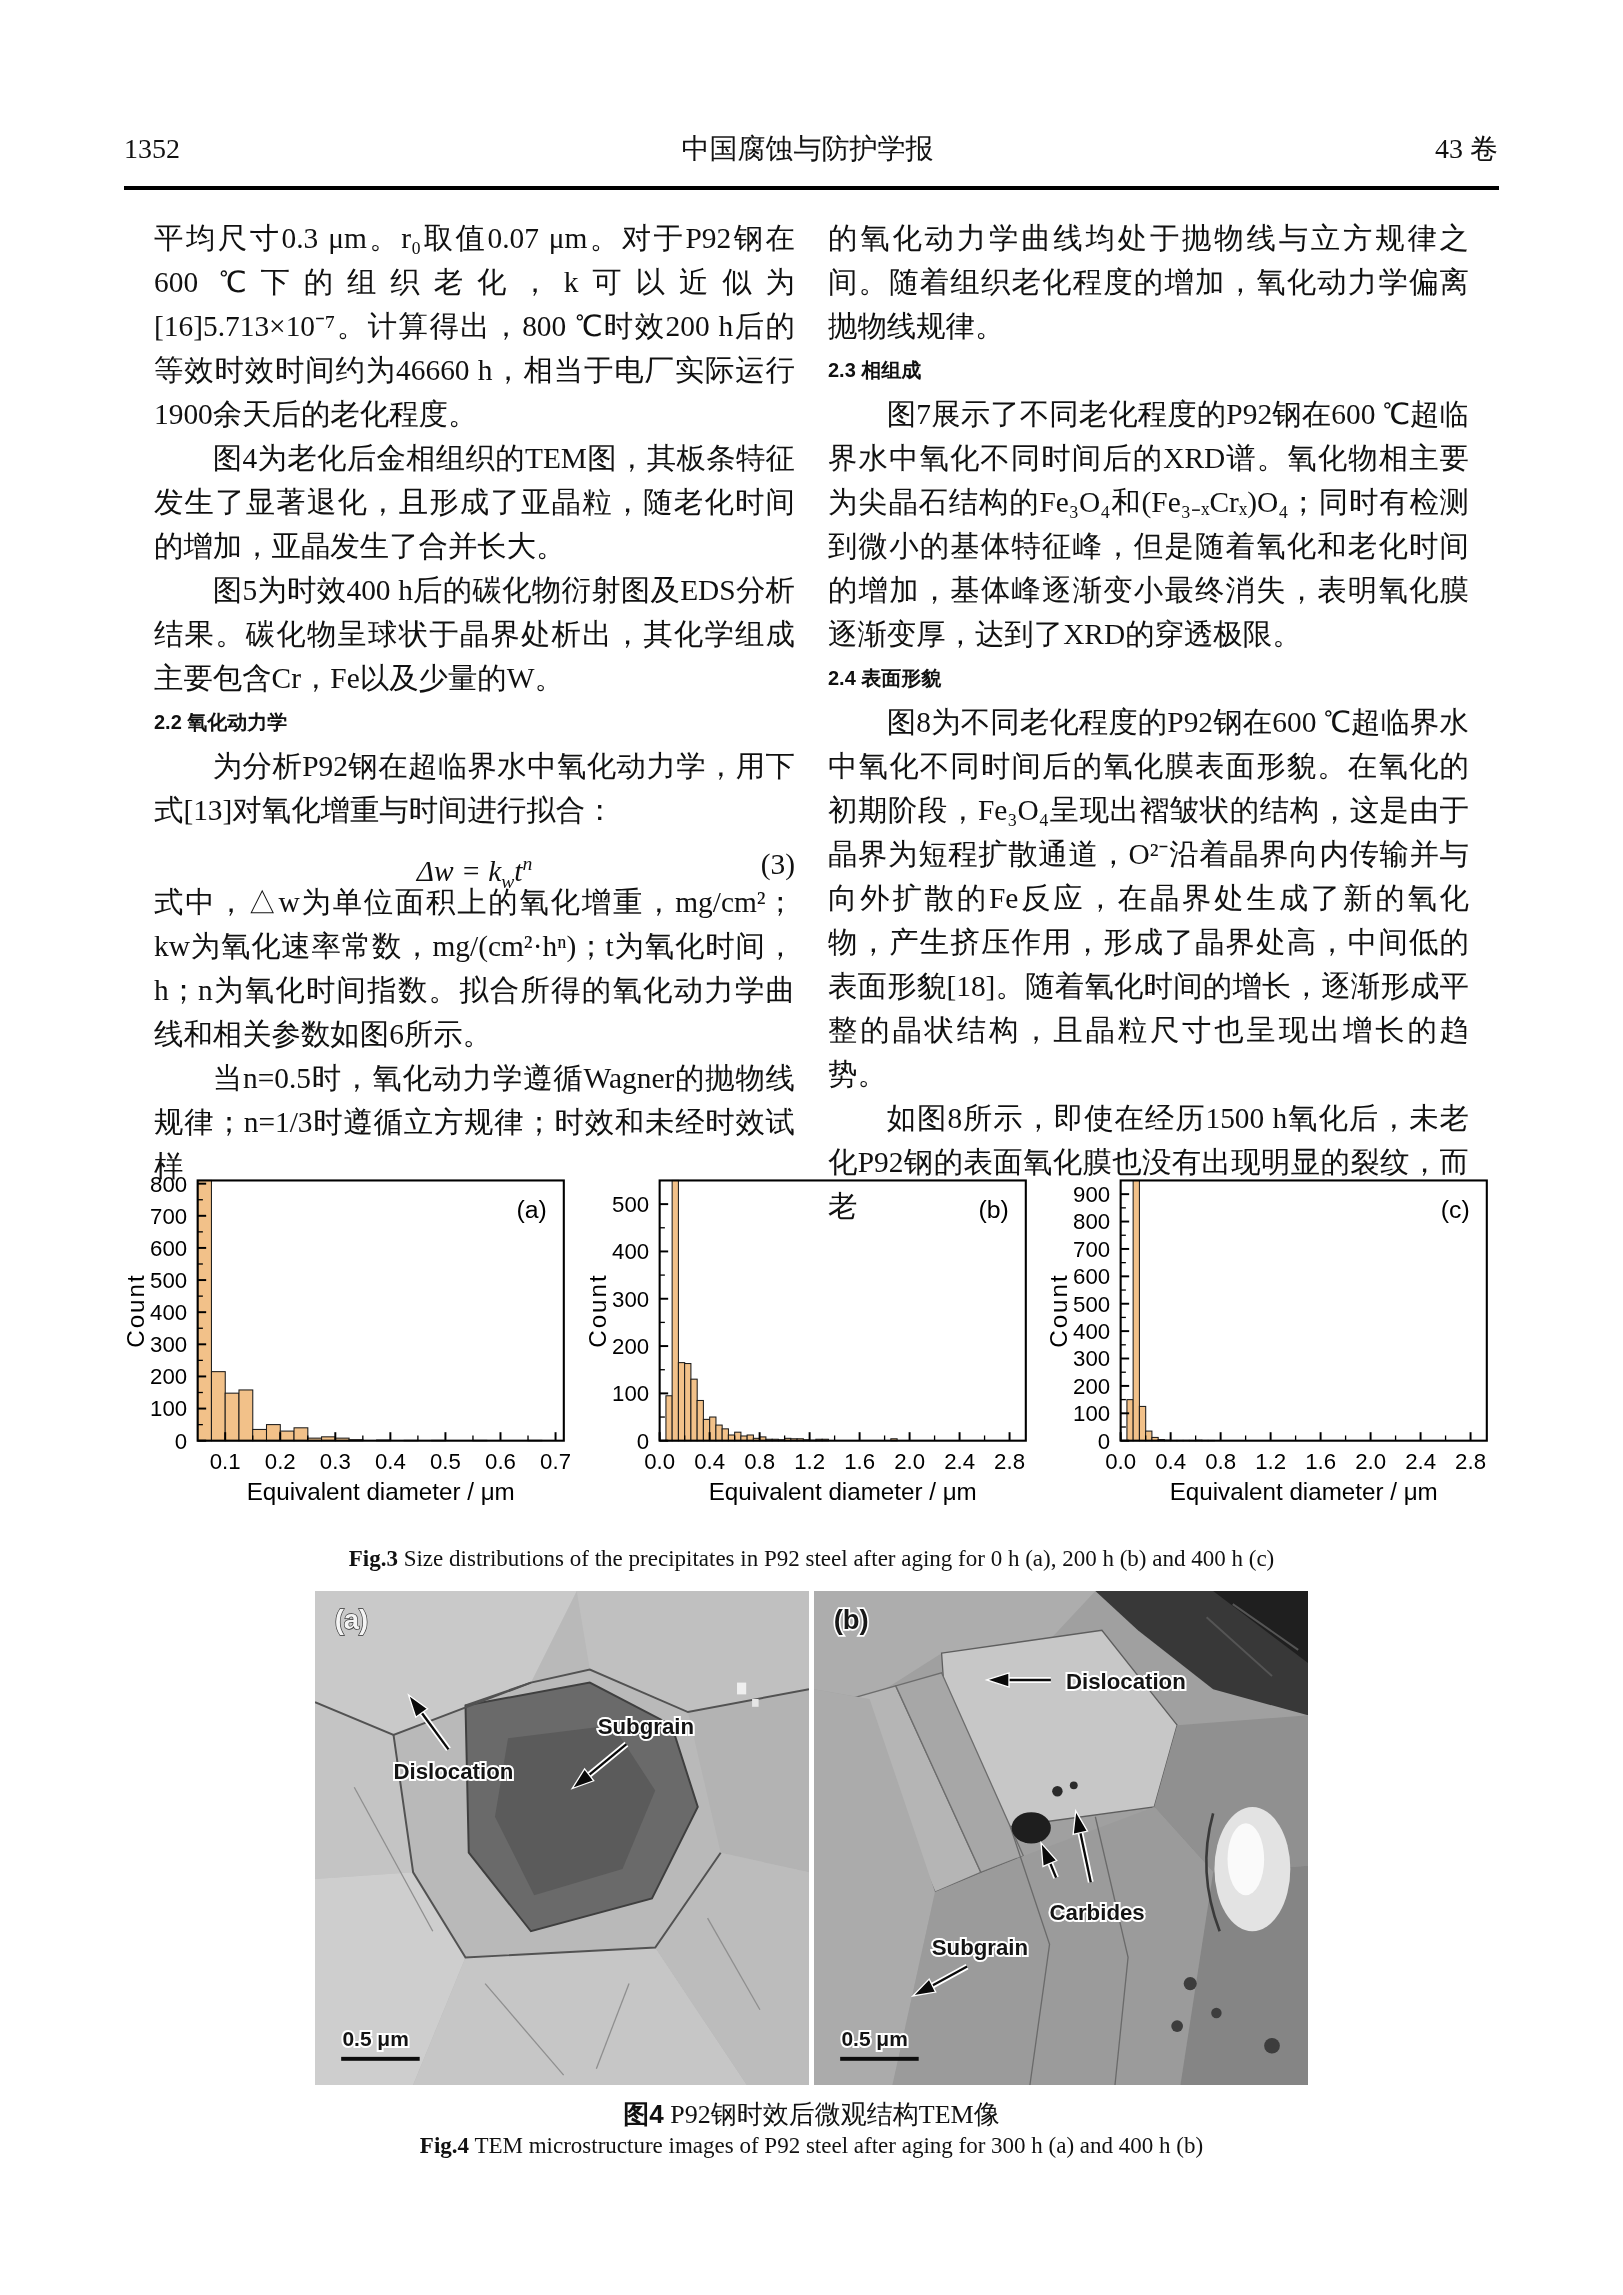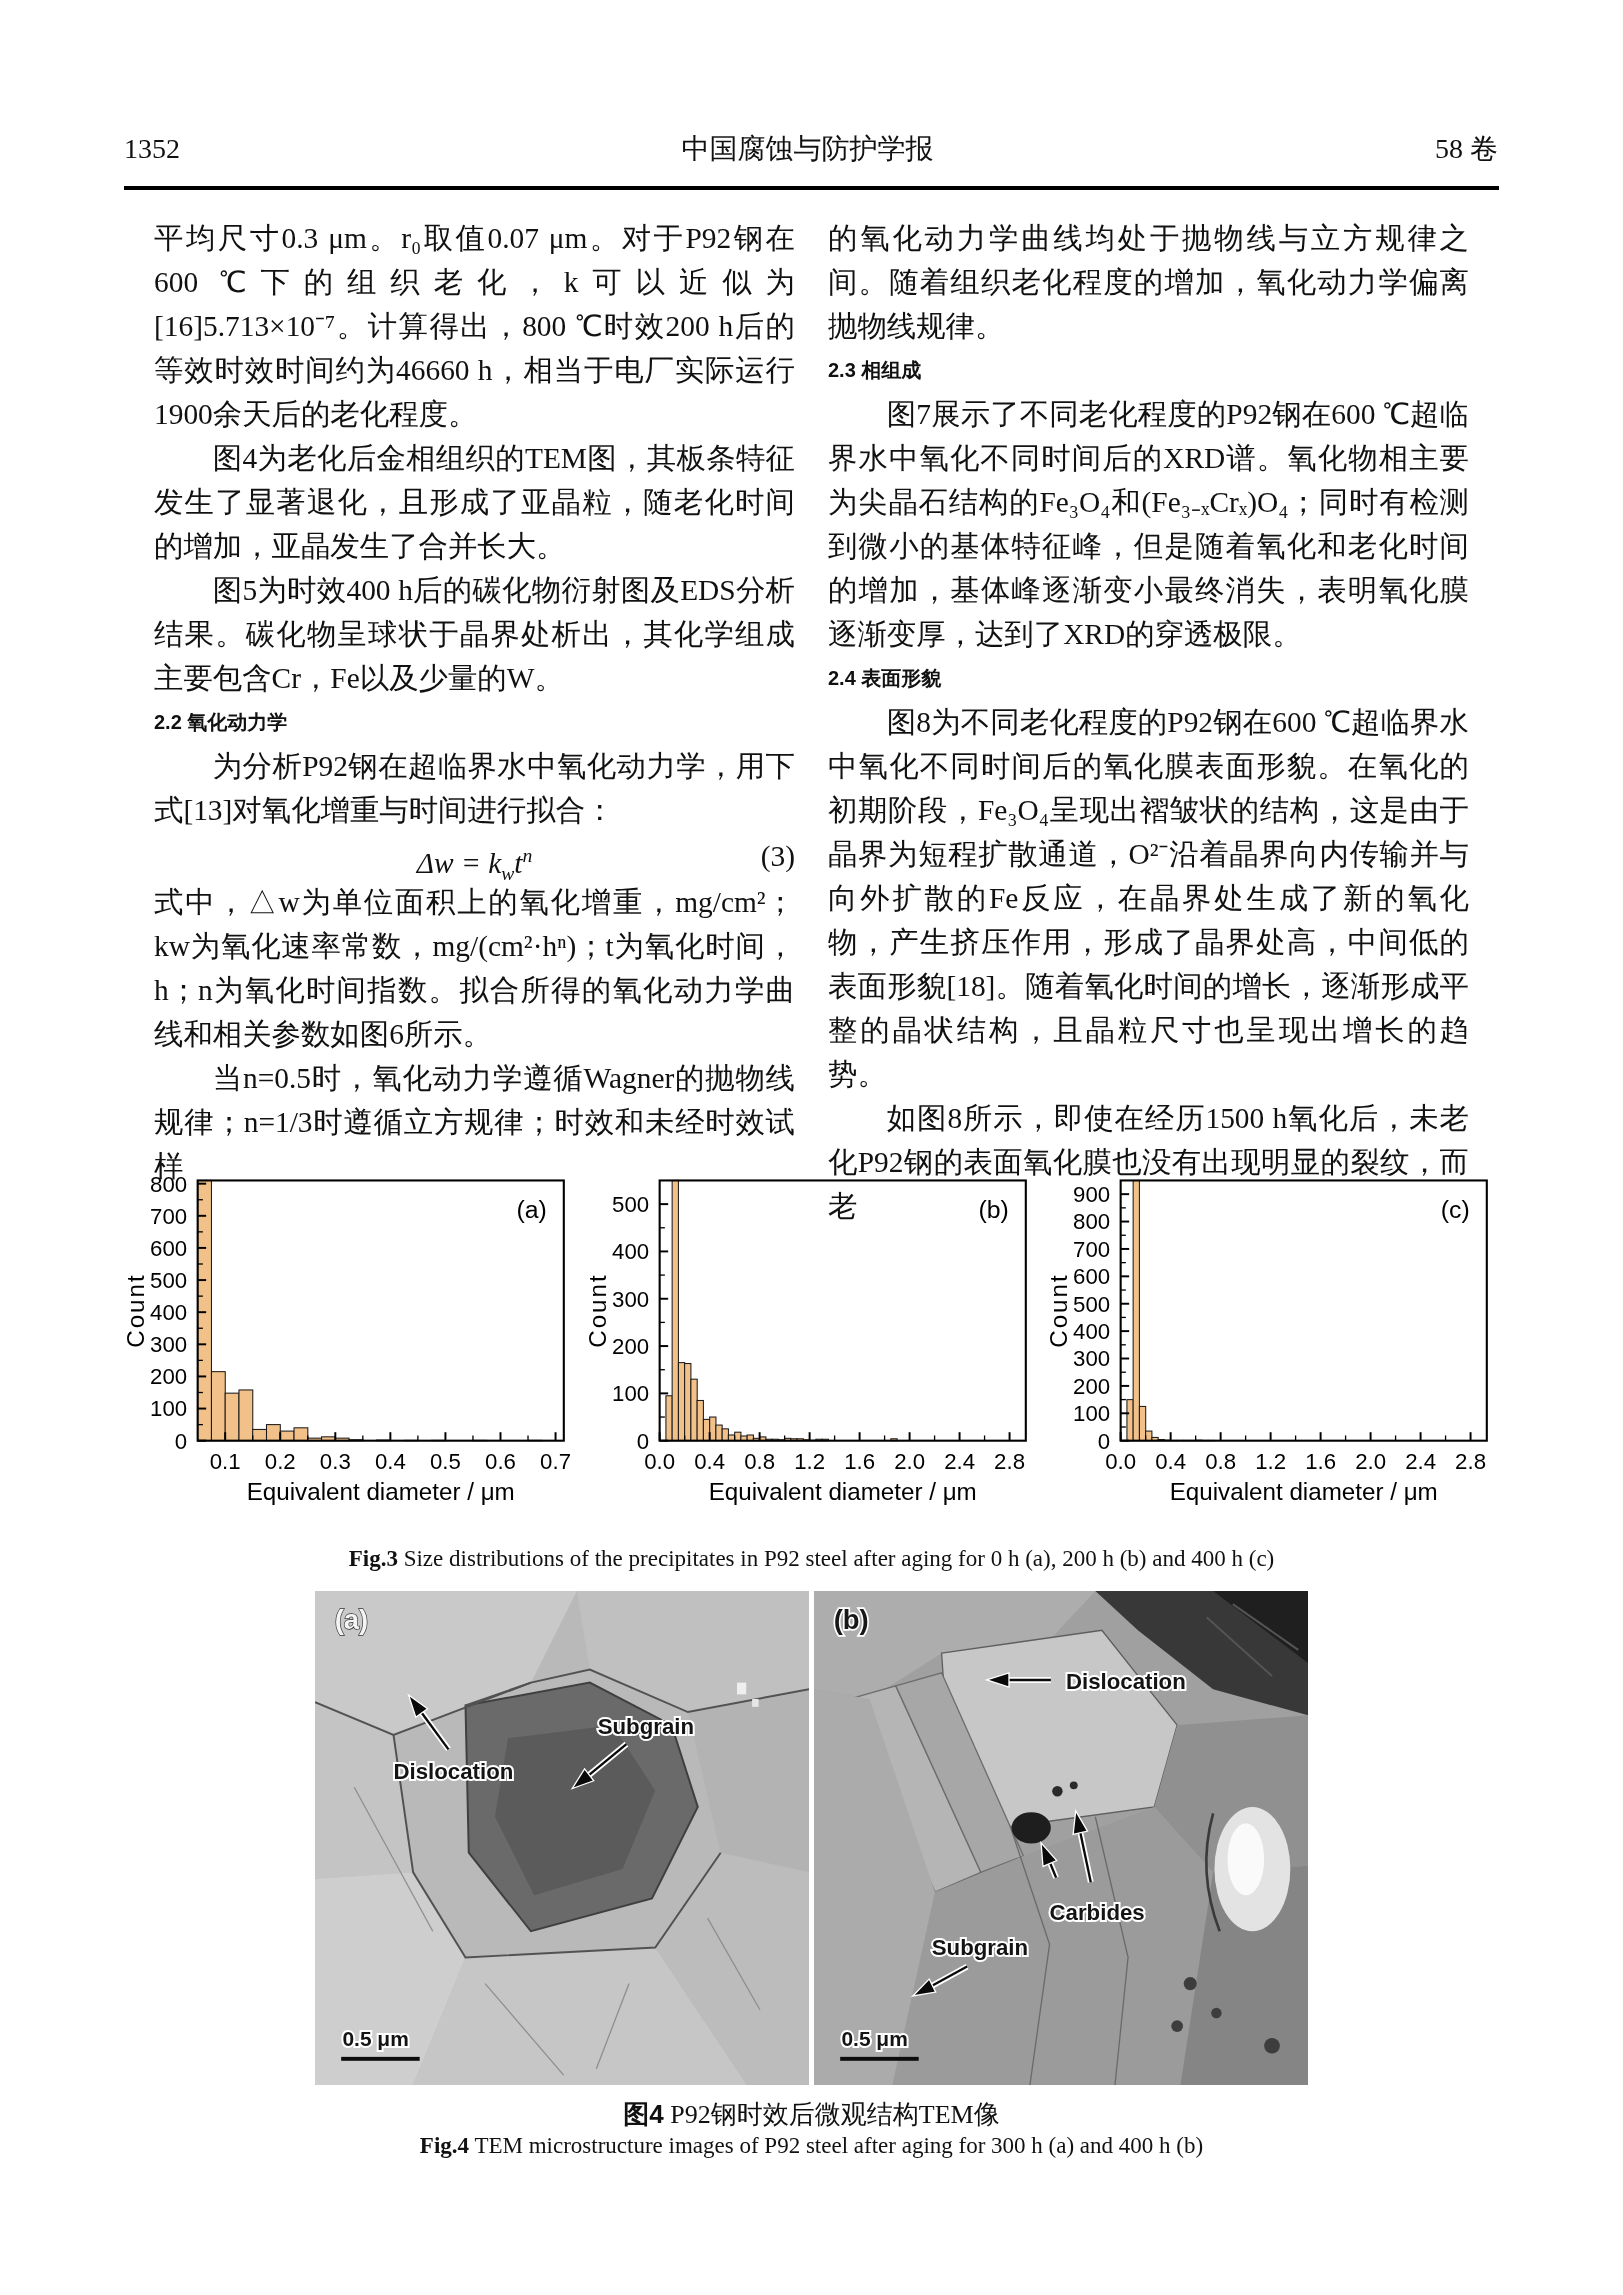--- a/index.html
+++ b/index.html
@@ -8,21 +8,21 @@
   
   .header{position:absolute;left:124px;top:130px;width:1374px;display:flex;
           justify-content:space-between;align-items:baseline;font-size:28px;}
   .header-rule{position:absolute;left:124px;top:186px;width:1375px;height:3.9px;background:#000;}
   
   .columns{position:absolute;left:154px;top:216px;width:1315px;display:flex;gap:33px;}
   .col{width:641px;font-size:29.4px;line-height:44px;text-align:justify;text-justify:inter-ideograph;}
   .col p{margin:0;}
   .indent{text-indent:2em;}
   .heading{font-family:"Liberation Sans",sans-serif;font-weight:bold;font-size:20px;}
-  .formula-row{position:relative;height:48px;line-height:48px;text-align:center;font-size:29.4px;}
+  .formula-row{position:relative;height:48px;line-height:64px;text-align:center;font-size:29.4px;}
   .formula-row .it{font-style:italic;}
   .formula-row sub{font-size:19.6px;}
   .formula-row sup{font-size:19.6px;}
   .eq-no{position:absolute;right:0;top:0;}
   
   .charts-row{position:absolute;left:124px;top:1170px;width:1375px;display:flex;justify-content:space-between;}
   svg text{font-family:"Liberation Sans",sans-serif;fill:#000;}
   
   .cap{position:absolute;left:0;width:1623px;text-align:center;}
   .cap-zh{font-size:26px;}
@@ -39,21 +39,21 @@
   .arrow-head{fill:#0a0a0a;stroke:#ffffff;stroke-width:2;}
 </style>
 </head>
 <body>
 
 <div class="page">
 
   <div class="header">
     <span>1352</span>
     <span>中国腐蚀与防护学报</span>
-    <span>58 卷</span>
+    <span>43 卷</span>
   </div>
   <div class="header-rule"></div>
 
   <div class="columns">
     <div class="col">
       <p>平均尺寸0.3 μm。r₀取值0.07 μm。对于P92钢在600 ℃下的组织老化，k可以近似为[16]5.713×10⁻⁷。计算得出，800 ℃时效200 h后的等效时效时间约为46660 h，相当于电厂实际运行1900余天后的老化程度。</p>
       <p class="indent">图4为老化后金相组织的TEM图，其板条特征发生了显著退化，且形成了亚晶粒，随老化时间的增加，亚晶发生了合并长大。</p>
       <p class="indent">图5为时效400 h后的碳化物衍射图及EDS分析结果。碳化物呈球状于晶界处析出，其化学组成主要包含Cr，Fe以及少量的W。</p>
       <p class="heading">2.2 氧化动力学</p>
       <p class="indent">为分析P92钢在超临界水中氧化动力学，用下式[13]对氧化增重与时间进行拟合：</p>

